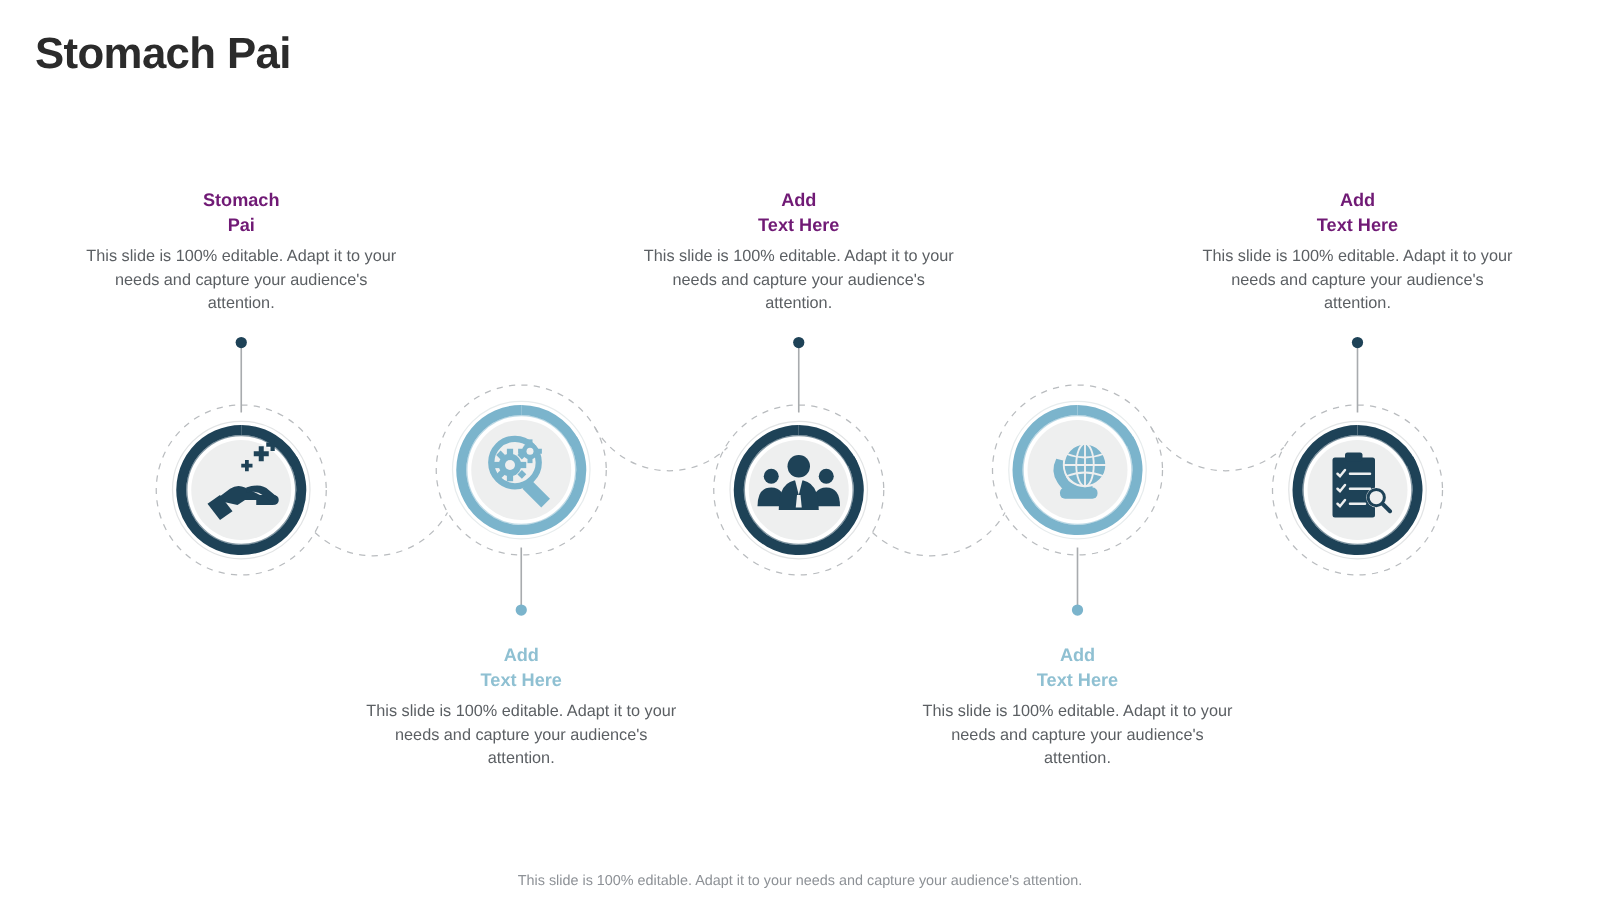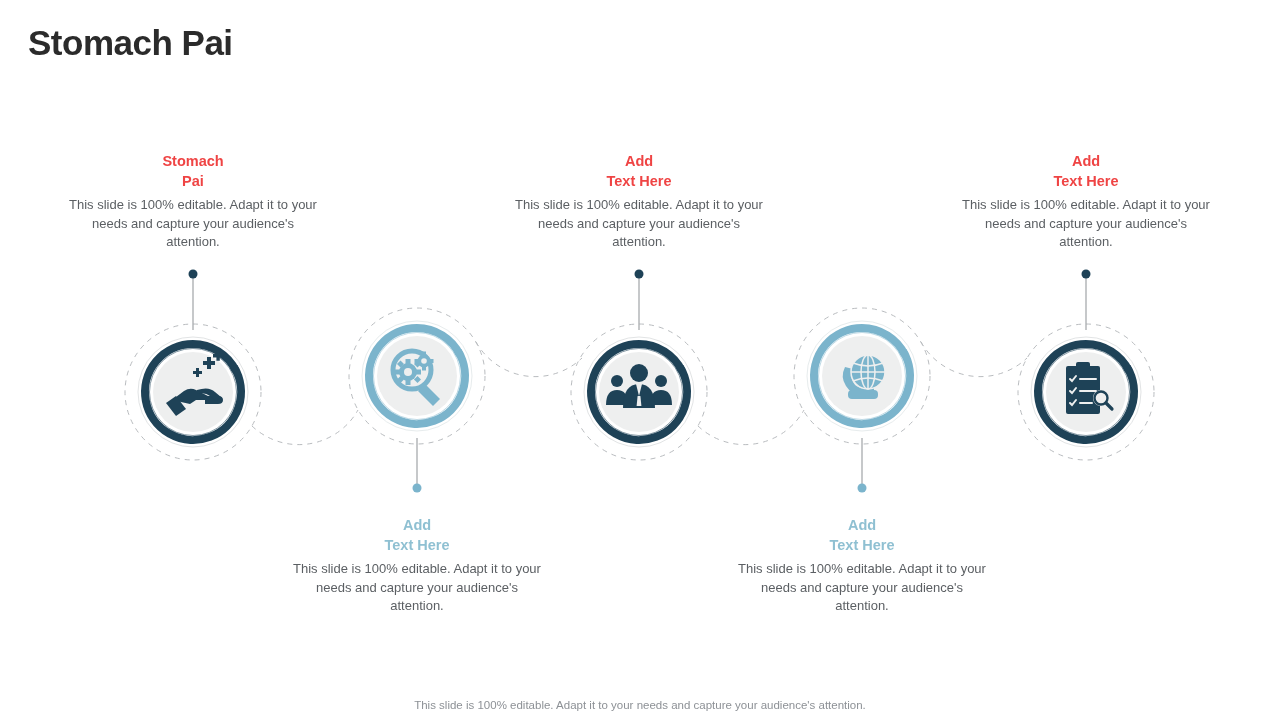--- a/index.html
+++ b/index.html
@@ -49,21 +49,21 @@
     position: absolute;
     width: 250px;
     text-align: center;
   }
   .node-title {
     font-size: 14.5px;
     font-weight: bold;
     line-height: 1.35;
     white-space: pre-line;
   }
-  .node-title.dark  { color: #ef4444; }
+  .node-title.dark  { color: #701a75; }
   .node-title.light { color: #8fc0d2; }
   .node-body {
     margin-top: 5px;
     font-size: 13px;
     line-height: 1.42;
     color: #5b5f63;
   }
 
   
   .tb-0 { left: 68px;   top: 152px; }

